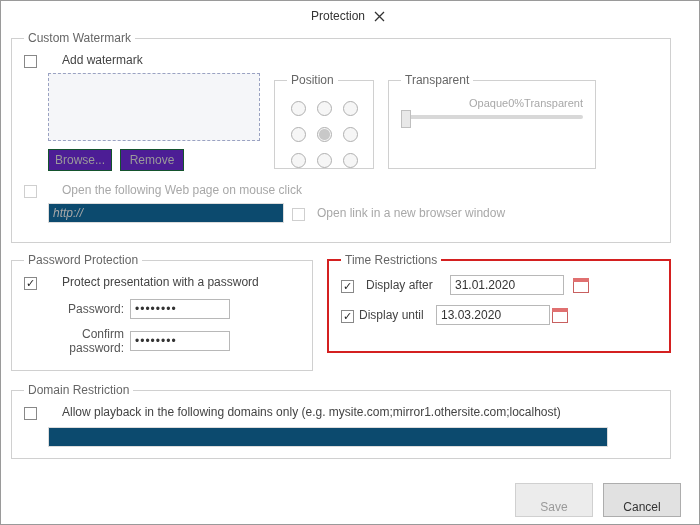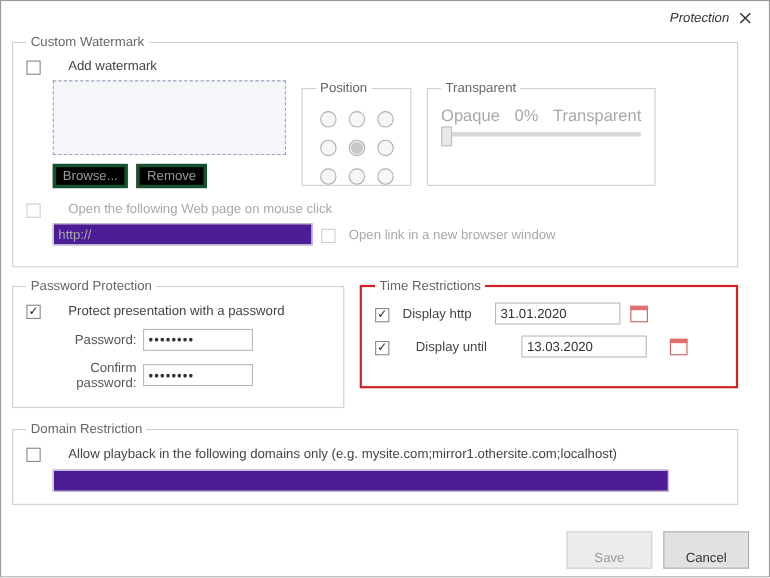--- a/index.html
+++ b/index.html
@@ -14,24 +14,23 @@
   }
   .window {
     width: 700px; height: 525px;
     border: 1px solid #9a9a9a;
     position: relative;
     background: #fff;
   }
   .titlebar {
     display: flex;
     align-items: center;
-    justify-content: flex-end;
+    justify-content: center;
     height: 30px;
     padding: 0 8px 0 12px;
-    font-style: italic;
   }
   .titlebar .title { color: #333; }
   .close-x {
     width: 28px; height: 20px;
     display: flex; align-items: center; justify-content: center;
     font-size: 14px; color: #333;
     cursor: default;
   }
   .body {
     position: absolute;
@@ -81,22 +80,22 @@
   }
   .chk.disabled { border-color: #cfcfcf; }
   .lbl-row { display: flex; align-items: center; gap: 21px; }
   .wm-preview {
     width: 212px; height: 68px;
     border: 1px dashed #9aa2c2;
     background: #f5f6f9;
   }
   .smallbtn {
     height: 22px; min-width: 64px;
-    border: 3px solid #14532d;
-    background: #000000;
+    border: 1px solid #14532d;
+    background: #4c1d95;
     color: #9a9a9a;
     font: inherit;
   }
   .radio-grid {
     display: grid;
     grid-template-columns: repeat(3, 22px);
     grid-template-rows: repeat(3, 22px);
     gap: 4px;
   }
   .radio {
@@ -113,21 +112,21 @@
   }
   .slider-thumb {
     position: absolute; top: -5px; width: 10px; height: 18px;
     background: #e8e8e8; border: 1px solid #bfbfbf;
     left: 0;
   }
   .text-input {
     height: 20px; border: 1px solid #b8b8b8; background: #fff;
     font: inherit; padding: 0 4px; color: #333;
   }
-  .text-input.disabled { background: #4c1d95; color: #a8a8a8; border-color: #dcdcdc; }
+  .text-input.disabled { background: #0c4a6e; color: #a8a8a8; border-color: #dcdcdc; font-style: italic; }
   .pw-dots { letter-spacing: 1px; font-family: Arial; }
   .highlight-red {
     border: 2px solid #d42020 !important;
   }
   .cal-icon {
     width: 18px; height: 18px;
     display: inline-block;
     position: relative;
   }
   .cal-icon::before {
@@ -183,21 +182,21 @@
             <div class="radio sel"></div>
             <div class="radio"></div>
             <div class="radio"></div>
             <div class="radio"></div>
             <div class="radio"></div>
           </div>
         </fieldset>
 
         <fieldset class="grp" style="position:relative; width:208px; height:96px; padding:10px 12px;">
           <legend class="disabled-text">Transparent</legend>
-          <div class="row disabled-text" style="justify-content:space-between; font-size:15px;">
+          <div class="row disabled-text" style="justify-content:flex-end; font-size:11px;">
             <span>Opaque</span>
             <span>0%</span>
             <span>Transparent</span>
           </div>
           <div class="slider-track">
             <div class="slider-thumb"></div>
           </div>
         </fieldset>
       </div>
 
@@ -225,25 +224,25 @@
       <div class="row">
         <span class="label-col">Confirm password:</span>
         <input class="text-input pw-dots" style="width: 100px;" value="••••••••">
       </div>
     </fieldset>
 
     <fieldset class="grp highlight-red" style="left:316px; top:222px; width:344px; height:100px;">
       <legend>Time Restrictions</legend>
       <div class="row" style="gap:8px; margin-bottom:10px;">
         <span class="chk checked"></span>
-        <span style="width:76px;">Display http</span>
+        <span style="width:76px;">Display after</span>
         <input class="text-input" style="width: 114px;" value="31.01.2020">
         <span class="cal-icon"></span>
       </div>
-      <div class="row" style="gap:20px;">
+      <div class="row" style="gap:1px;">
         <span class="chk checked"></span>
         <span style="width:76px;">Display until</span>
         <input class="text-input" style="width: 114px;" value="13.03.2020">
         <span class="cal-icon"></span>
       </div>
     </fieldset>
 
     <fieldset class="grp" style="left:0; top:352px; width:660px; height:76px;">
       <legend>Domain Restriction</legend>
       <div class="lbl-row" style="margin-bottom:8px;">

